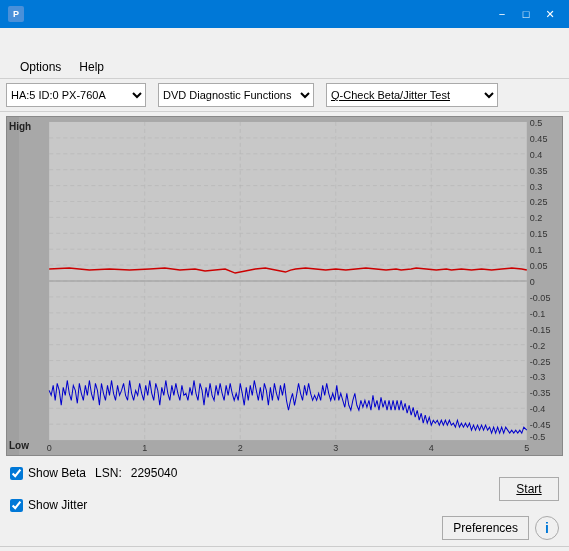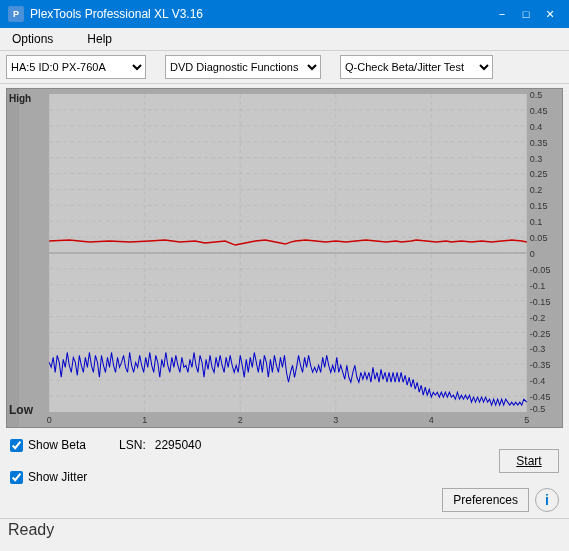--- a/index.html
+++ b/index.html
@@ -54,69 +54,70 @@
       color: white;
       font-size: 11px;
       cursor: pointer;
       display: flex;
       align-items: center;
       justify-content: center;
     }
     .menu-bar {
       background: #f0f0f0;
       display: flex;
-      gap: 18px;
-      padding: 2px 4px;
+      gap: 2px;
+      padding: 2px 12px;
       border-bottom: 1px solid #d0d0d0;
+      margin-top: 28px;
     }
     .menu-item {
       padding: 2px 8px;
       cursor: pointer;
       font-size: 12px;
     }
     .toolbar {
       display: flex;
       align-items: center;
       padding: 4px 6px;
-      gap: 19px;
+      gap: 12px;
       border-bottom: 1px solid #d0d0d0;
       background: #f0f0f0;
     }
     .toolbar select {
       height: 24px;
       font-size: 11px;
       border: 1px solid #aaa;
       background: white;
       cursor: pointer;
     }
     .toolbar select.drive { width: 140px; }
     .toolbar select.func { width: 156px; }
-    .toolbar select.test { width: 153px; }
+    .toolbar select.test { width: 172px; text-decoration: underline; }
     .chart-area {
       background: #a0a0a0;
       margin: 4px 6px;
       position: relative;
       height: 340px;
       border: 1px solid #888;
       overflow: hidden;
       padding-left: 12px;
     }
     .y-axis-label-high {
       position: absolute;
       top: 4px;
       left: 2px;
       font-size: 10px;
       color: #222;
       font-weight: bold;
     }
     .y-axis-label-low {
       position: absolute;
-      bottom: 10px;
+      bottom: 4px;
       left: 2px;
-      font-size: 12px;
+      font-size: 10px;
       color: #222;
       font-weight: bold;
     }
     .bottom-panel {
       padding: 6px 10px;
       background: #f0f0f0;
       display: flex;
       flex-direction: column;
       gap: 2px;
     }
@@ -193,21 +194,20 @@
       height: 100%;
       display: block;
     }
   </style>
 </head>
 <body>
 
 <div class="title-bar">
   <div class="title-bar-left">
     <div class="title-bar-icon">P</div>
-    <span class="title-bar-title">PlexTools Professional XL V3.16</span>
   </div>
   <div class="title-bar-controls">
     <button class="title-bar-btn">−</button>
     <button class="title-bar-btn">□</button>
     <button class="title-bar-btn close">✕</button>
   </div>
 </div>
 
 <div class="menu-bar">
   <div class="menu-item">Options</div>
@@ -299,21 +299,21 @@
   </svg>
 </div>
 
 <div class="bottom-panel">
   <div class="bottom-row">
     <div style="display:flex; align-items:flex-start; flex-direction:column; gap:4px;">
       <div class="checkboxes">
         <div class="checkbox-row">
           <input type="checkbox" checked="" style="">
           <span>Show Beta</span>
-          <span class="lsn-label" style="margin-left:28px;">LSN:</span>
+          <span class="lsn-label" style="margin-left:4px;">LSN:</span>
           <span class="lsn-value" style="margin-left:4px;">2295040</span>
         </div>
         <div class="checkbox-row">
           <input type="checkbox" checked="" style="">
           <span>Show Jitter</span>
         </div>
       </div>
     </div>
     <div class="right-buttons">
       <button class="btn-start">Start</button>

